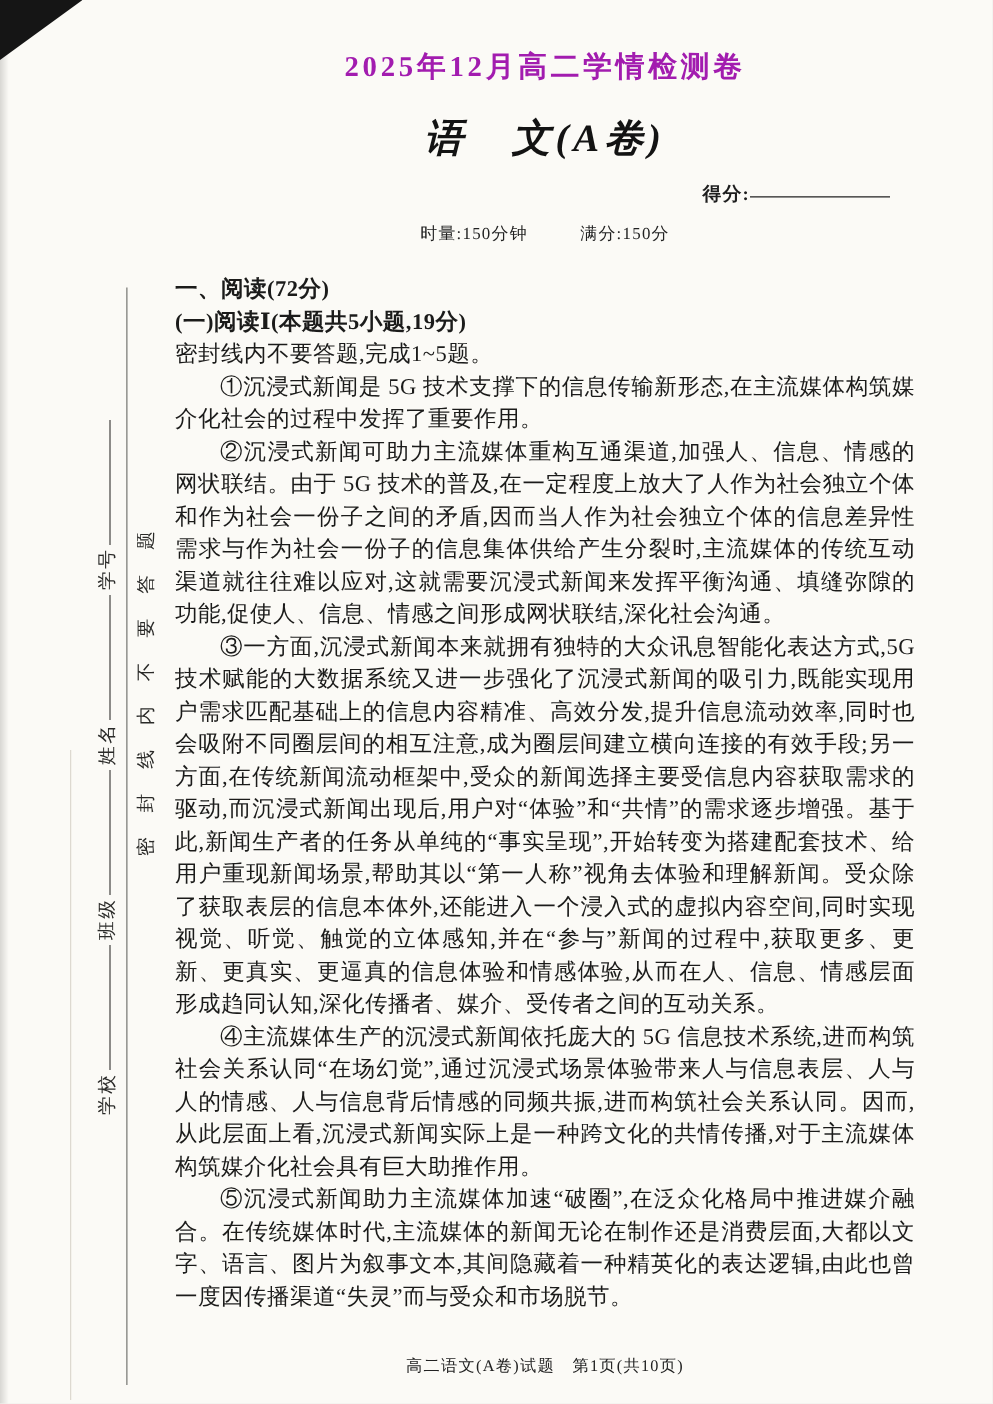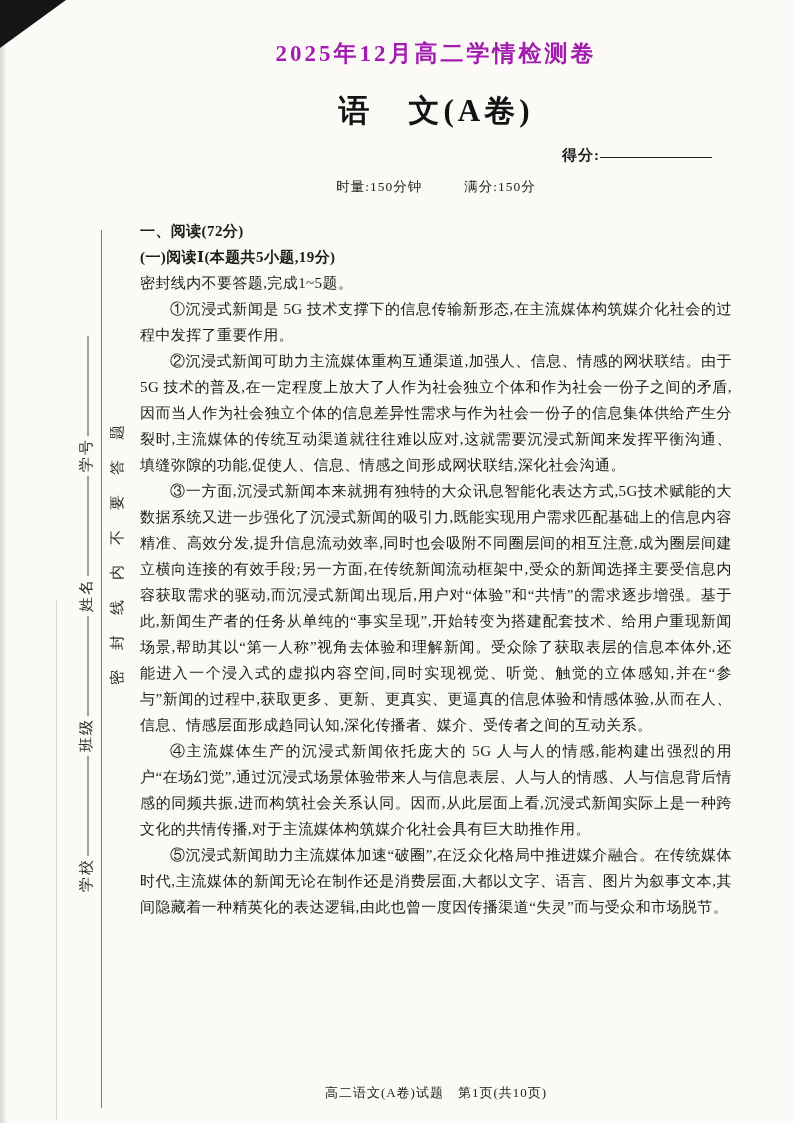--- a/index.html
+++ b/index.html
@@ -87,20 +87,21 @@
   }
   .subject-title {
     position: absolute;
     left: 0; top: 90px;
     width: 100%;
     text-align: center;
     font-size: 31px;
     font-weight: 700;
     letter-spacing: 4px;
     color: #131313;
+    font-style: italic;
   }
   .score-row {
     position: absolute;
     right: 20px; top: 146px;
     font-size: 15px;
     font-weight: 600;
     letter-spacing: 1px;
   }
   .score-line {
     display: inline-block;
@@ -115,21 +116,21 @@
     text-align: center;
     font-size: 13.5px;
     letter-spacing: 1px;
     color: #222;
   }
   .meta-row .gap { display: inline-block; width: 42px; }
   .body-text {
     position: absolute;
     left: 0; top: 218px;
     width: 592px;
-    font-size: 15px;
+    font-size: 18px;
     line-height: 26px;
     letter-spacing: 0.4px;
     text-align: justify;
     color: #1b1b1a;
   }
   .body-text p { margin: 0; }
   .h-bold { font-weight: 700; }
   .para { text-indent: 2em; }
   .footer {
     position: absolute;
@@ -177,21 +178,21 @@
       <span>时量:150分钟</span><span class="gap"></span><span>满分:150分</span>
     </div>
 
     <div class="body-text">
       <p class="h-bold">一、阅读(72分)</p>
       <p class="h-bold">(一)阅读Ⅰ(本题共5小题,19分)</p>
       <p>密封线内不要答题,完成1~5题。</p>
       <p class="para">①沉浸式新闻是 5G 技术支撑下的信息传输新形态,在主流媒体构筑媒介化社会的过程中发挥了重要作用。</p>
       <p class="para">②沉浸式新闻可助力主流媒体重构互通渠道,加强人、信息、情感的网状联结。由于 5G 技术的普及,在一定程度上放大了人作为社会独立个体和作为社会一份子之间的矛盾,因而当人作为社会独立个体的信息差异性需求与作为社会一份子的信息集体供给产生分裂时,主流媒体的传统互动渠道就往往难以应对,这就需要沉浸式新闻来发挥平衡沟通、填缝弥隙的功能,促使人、信息、情感之间形成网状联结,深化社会沟通。</p>
       <p class="para">③一方面,沉浸式新闻本来就拥有独特的大众讯息智能化表达方式,5G技术赋能的大数据系统又进一步强化了沉浸式新闻的吸引力,既能实现用户需求匹配基础上的信息内容精准、高效分发,提升信息流动效率,同时也会吸附不同圈层间的相互注意,成为圈层间建立横向连接的有效手段;另一方面,在传统新闻流动框架中,受众的新闻选择主要受信息内容获取需求的驱动,而沉浸式新闻出现后,用户对“体验”和“共情”的需求逐步增强。基于此,新闻生产者的任务从单纯的“事实呈现”,开始转变为搭建配套技术、给用户重现新闻场景,帮助其以“第一人称”视角去体验和理解新闻。受众除了获取表层的信息本体外,还能进入一个浸入式的虚拟内容空间,同时实现视觉、听觉、触觉的立体感知,并在“参与”新闻的过程中,获取更多、更新、更真实、更逼真的信息体验和情感体验,从而在人、信息、情感层面形成趋同认知,深化传播者、媒介、受传者之间的互动关系。</p>
-      <p class="para">④主流媒体生产的沉浸式新闻依托庞大的 5G 人与人的情感,能构建出强烈的用户“在场幻觉”,通过沉浸式场景体验带来人与信息表层、人与人的情感、人与信息背后情感的同频共振,进而构筑社会关系认同。因而,从此层面上看,沉浸式新闻实际上是一种跨文化的共情传播,对于主流媒体构筑媒介化社会具有巨大助推作用。</p>
+      <p class="para">④主流媒体生产的沉浸式新闻依托庞大的 5G 信息技术系统,进而构筑社会关系认同“在场幻觉”,通过沉浸式场景体验带来人与信息表层、人与人的情感、人与信息背后情感的同频共振,进而构筑社会关系认同。因而,从此层面上看,沉浸式新闻实际上是一种跨文化的共情传播,对于主流媒体构筑媒介化社会具有巨大助推作用。</p>
       <p class="para">⑤沉浸式新闻助力主流媒体加速“破圈”,在泛众化格局中推进媒介融合。在传统媒体时代,主流媒体的新闻无论在制作还是消费层面,大都以文字、语言、图片为叙事文本,其间隐藏着一种精英化的表达逻辑,由此也曾一度因传播渠道“失灵”而与受众和市场脱节。</p>
     </div>
 
   </div>
 
   <div class="footer">
     <span>高二语文(A卷)试题　第1页(共10页)</span>
   </div>
 
 </div>

